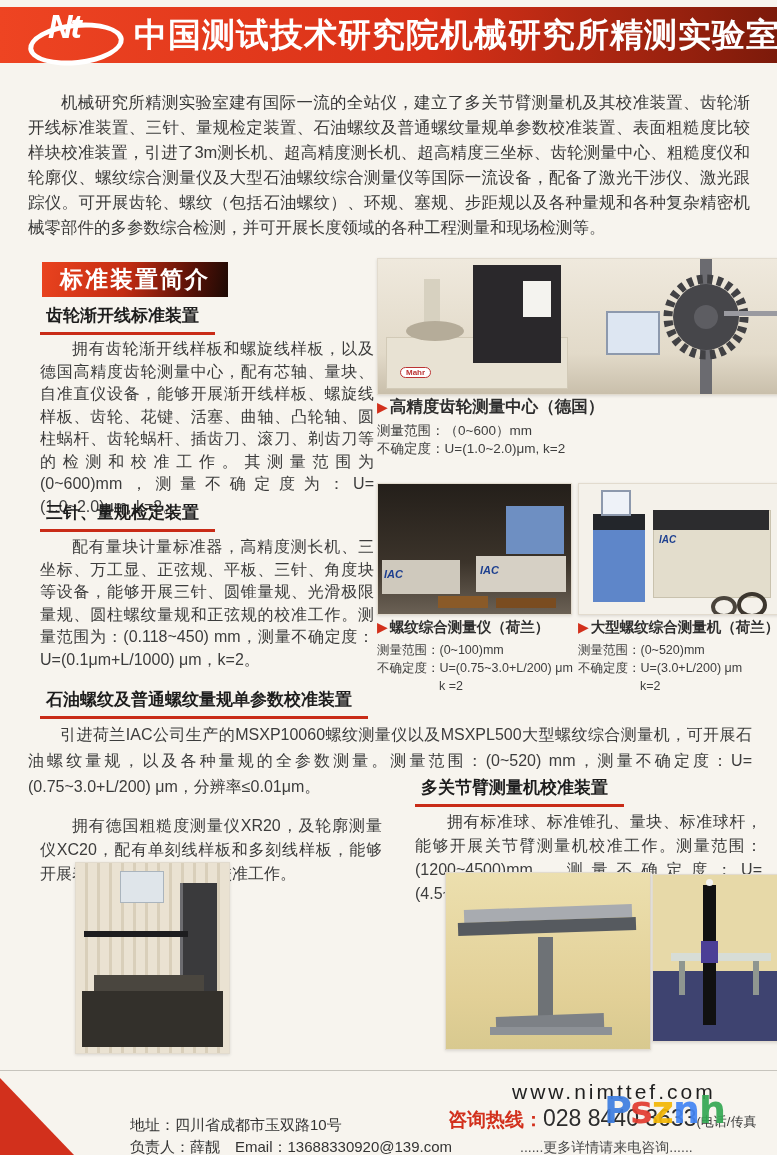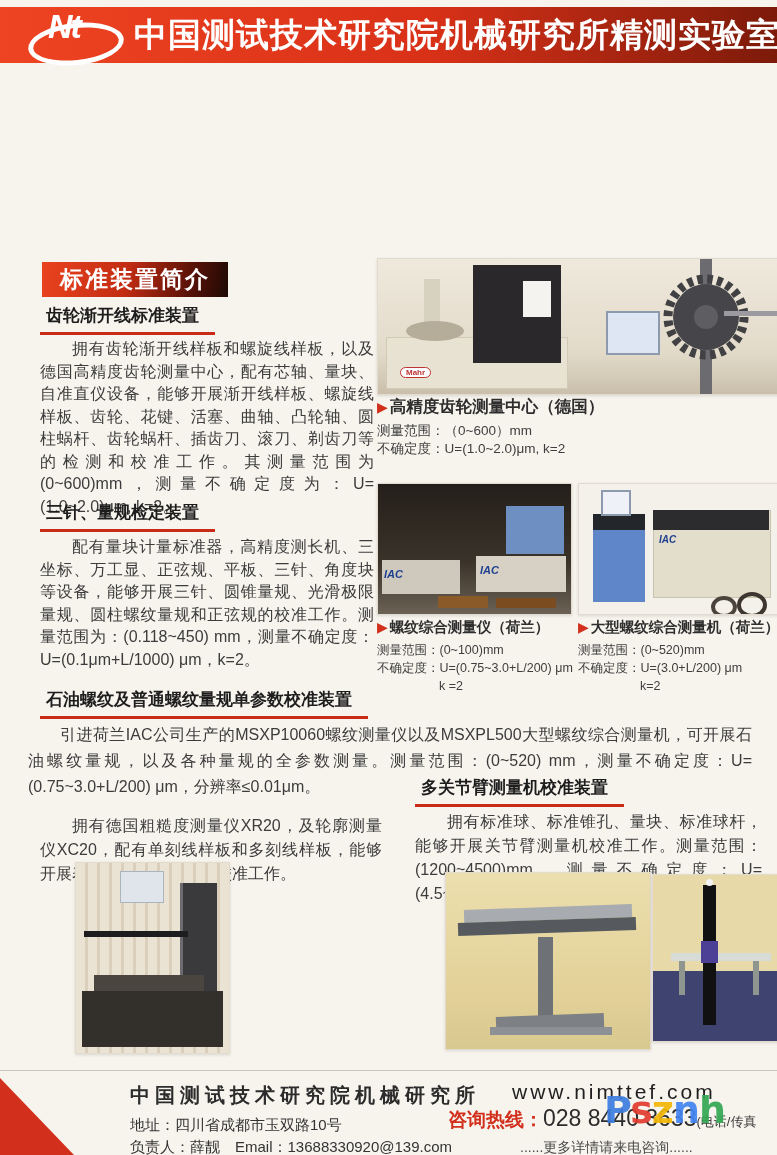--- a/index.html
+++ b/index.html
@@ -107,20 +107,21 @@
 <div class="page">
 
   <div class="hdr">
     <div class="logo">
       <div class="ell"></div>
       <div class="nt">Nt</div>
     </div>
     <h1>中国测试技术研究院机械研究所精测实验室</h1>
   </div>
 
+  <p class="intro">机械研究所精测实验室建有国际一流的全站仪，建立了多关节臂测量机及其校准装置、齿轮渐开线标准装置、三针、量规检定装置、石油螺纹及普通螺纹量规单参数校准装置、表面粗糙度比较样块校准装置，引进了3m测长机、超高精度测长机、超高精度三坐标、齿轮测量中心、粗糙度仪和轮廓仪、螺纹综合测量仪及大型石油螺纹综合测量仪等国际一流设备，配备了激光干涉仪、激光跟踪仪。可开展齿轮、螺纹（包括石油螺纹）、环规、塞规、步距规以及各种量规和各种复杂精密机械零部件的多参数综合检测，并可开展长度领域的各种工程测量和现场检测等。</p>
 
   <div class="badge">标准装置简介</div>
 
   <h2 class="sec-h" style="left:40px;top:304px;">齿轮渐开线标准装置</h2>
   <p class="sec-b" style="left:40px;top:338px;width:334px;">拥有齿轮渐开线样板和螺旋线样板，以及德国高精度齿轮测量中心，配有芯轴、量块、自准直仪设备，能够开展渐开线样板、螺旋线样板、齿轮、花键、活塞、曲轴、凸轮轴、圆柱蜗杆、齿轮蜗杆、插齿刀、滚刀、剃齿刀等的检测和校准工作。其测量范围为(0~600)mm，测量不确定度为：U=(1.0~2.0)μm, k=2。</p>
 
   <div class="ph ph1">
     <div class="base"></div>
     <div class="cab"></div>
     <div class="note"></div>
@@ -207,21 +208,20 @@
     <div class="tab"></div>
     <div class="leg"></div>
     <div class="leg2"></div>
     <div class="colv"></div>
     <div class="tip"></div>
     <div class="band"></div>
   </div>
 
   <div class="f-rule"></div>
   <div class="f-wedge"></div>
-  <div class="f-org">中国测试技术研究院机械研究所</div>
   <div class="f-addr">地址：四川省成都市玉双路10号</div>
   <div class="f-contact">负责人：薛靓　Email：13688330920@139.com</div>
   <div class="f-web">www.nimttef.com</div>
   <div class="f-hot">
     <span class="hot-label">咨询热线：</span><span class="hot-num">028 8440 3633</span><span class="hot-suf">(电话/传真</span>
   </div>
   <div class="f-more">......更多详情请来电咨询......</div>
   <div class="f-mark">
     <span class="m-p">P</span><span class="m-s">s</span><span class="m-z">z</span><span class="m-n">n</span><span class="m-h">h</span>
   </div>

